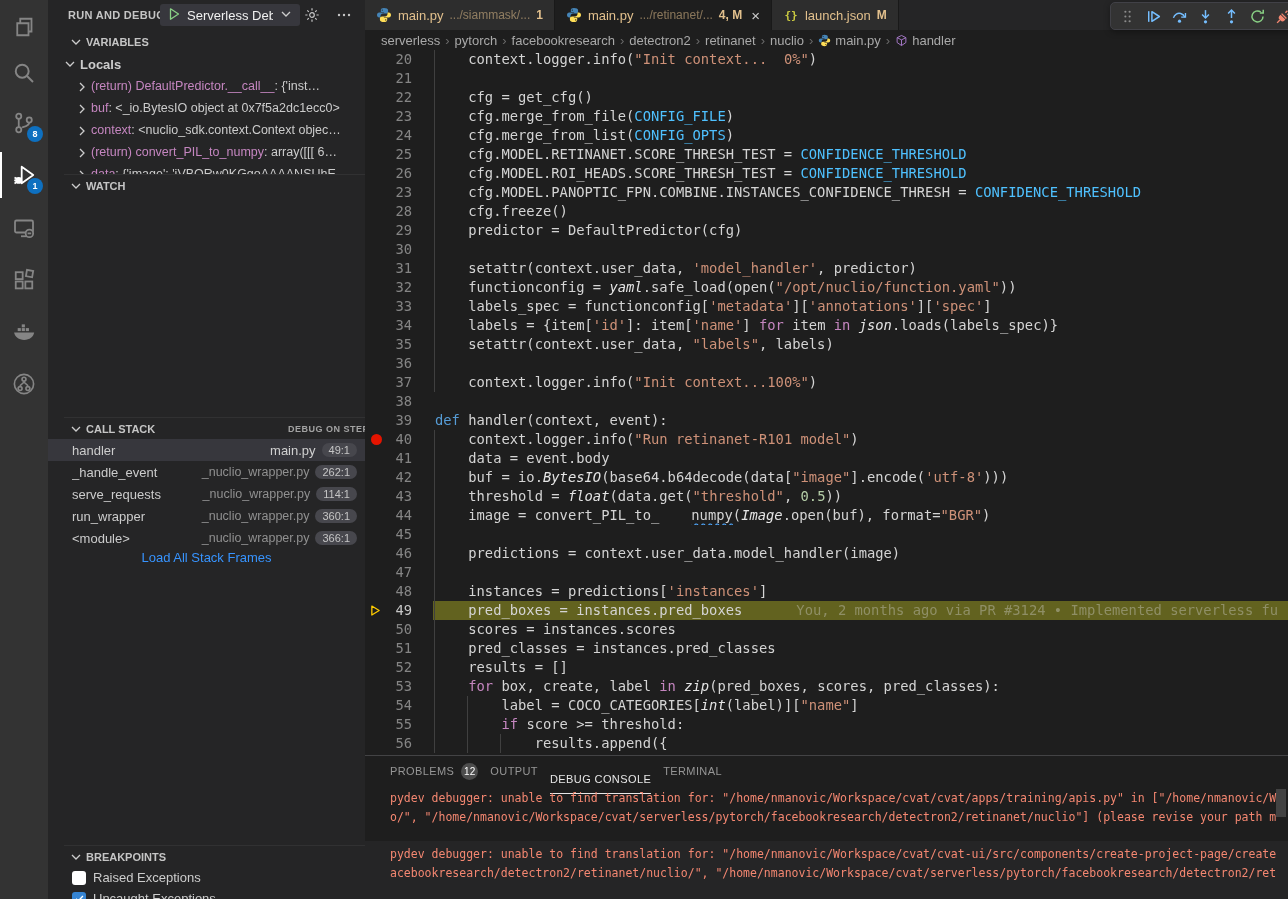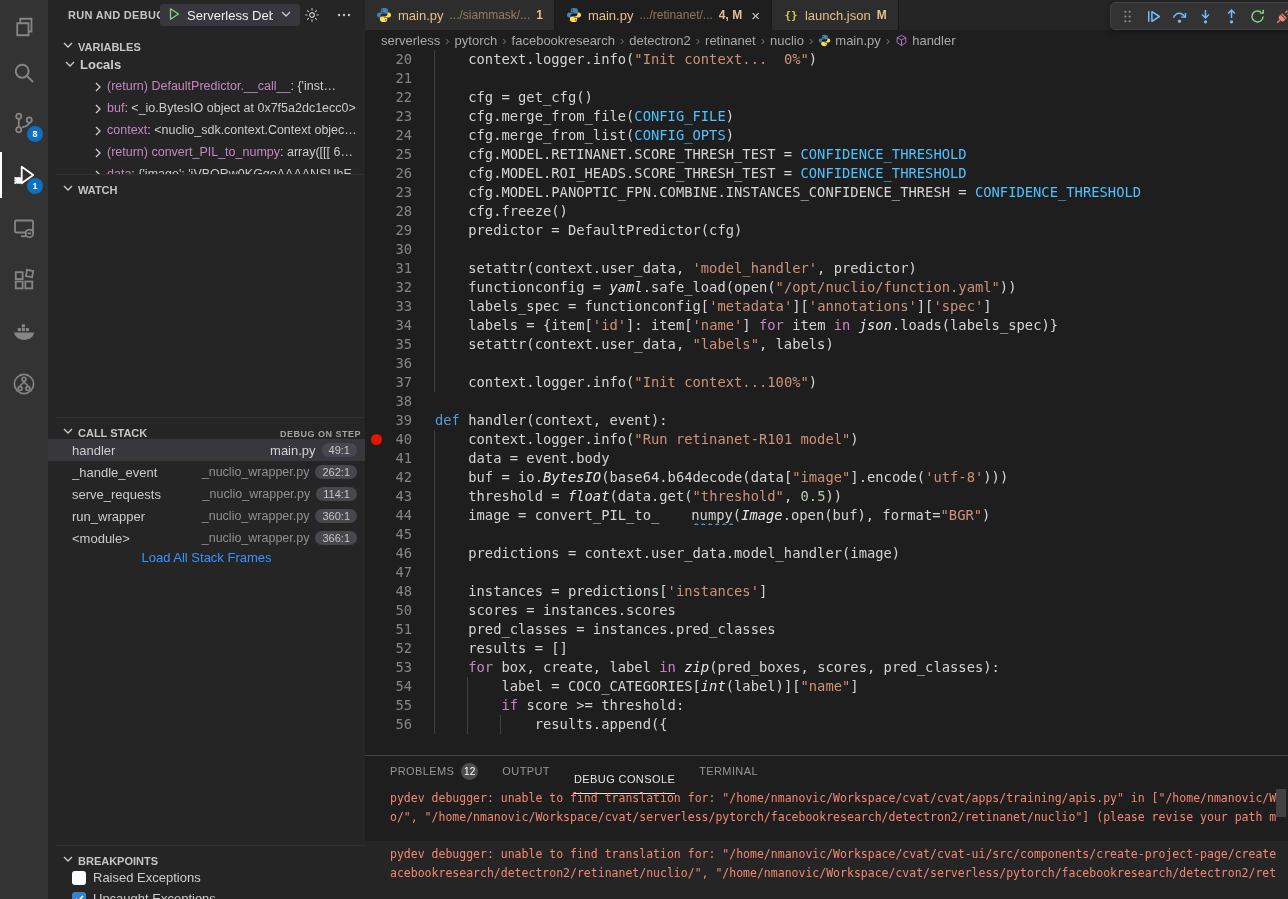--- a/index.html
+++ b/index.html
@@ -18,29 +18,29 @@
   
   .sidebar{position:absolute;left:48px;top:0;width:317px;height:100%;background:#252526;font-size:13px;}
   .sb-header{position:absolute;top:0;left:0;width:100%;height:30px;}
   .sb-title{position:absolute;left:20px;top:9px;font-size:11px;font-weight:700;color:#c5c5c5;letter-spacing:.3px;}
   .cfg-select{position:absolute;left:112px;top:4px;width:140px;height:22px;background:#37373d;border-radius:3px;display:flex;align-items:center;padding:0 6px;gap:5px;box-sizing:border-box;cursor:pointer;}
   .cfg-select svg{width:14px;height:14px;flex:none;}
   .cfg-label{color:#f0f0f0;white-space:nowrap;overflow:hidden;flex:1;font-size:13px;}
   .hdr-btn{position:absolute;top:7px;width:16px;height:16px;color:#c5c5c5;cursor:pointer;}
   .hdr-btn svg{width:16px;height:16px;}
 
-  .sec-head{position:absolute;left:8px;width:100%;height:22px;display:flex;align-items:flex-end;font-size:11px;font-weight:700;color:#c5c5c5;box-sizing:border-box;cursor:pointer;}
+  .sec-head{position:absolute;left:16px;width:100%;height:22px;display:flex;align-items:center;font-size:11px;font-weight:700;color:#c5c5c5;box-sizing:border-box;cursor:pointer;}
   .sec-head .chev{width:16px;height:16px;margin:0 2px 0 4px;color:#cccccc;}
   .sec-border{border-top:1px solid #313132;}
   .paused{position:absolute;right:12px;font-size:9px;font-weight:700;color:rgba(204,204,204,.75);letter-spacing:.5px;}
 
   .locals-row{position:absolute;left:0;width:100%;height:22px;display:flex;align-items:center;font-weight:700;color:#cccccc;cursor:pointer;}
   .locals-row .chev{width:16px;height:16px;margin:0 2px 0 14px;color:#cccccc;}
 
-  #varRows{position:absolute;top:75px;left:16px;width:100%;height:100px;overflow:hidden;}
+  #varRows{position:absolute;top:75px;left:0;width:100%;height:100px;overflow:hidden;}
   .var-row{height:22px;display:flex;align-items:center;padding-left:26px;white-space:pre;overflow:hidden;cursor:pointer;font-size:12.5px;}
   .var-row .chev{width:14px;height:14px;margin-right:3px;color:#cccccc;flex:none;}
   .var-name{color:#c586c0;}
   .var-sep{color:#cccccc;}
   .var-val{color:#cccccc;overflow:hidden;}
 
   #csRows{position:absolute;top:439px;left:0;width:100%;}
   .cs-row{height:22px;display:flex;align-items:center;padding:0 8px 0 24px;gap:6px;cursor:pointer;white-space:nowrap;}
   .cs-row.sel{background:#37373d;}
   .cs-name{color:#cccccc;flex:1;overflow:hidden;}
@@ -89,21 +89,21 @@
   .codeln{flex:1;position:relative;padding-left:2px;white-space:pre;overflow:hidden;}
   .cl.cur .codeln{background:#62621f;}
   .guide{position:absolute;top:0;bottom:0;width:1px;background:#404040;}
   .tok-p{color:#d4d4d4;} .tok-k{color:#c586c0;} .tok-kb{color:#569cd6;} .tok-s{color:#ce9178;}
   .tok-c{color:#4fc1ff;} .tok-t{color:#e5e5e5;font-style:italic;} .tok-n{color:#b5cea8;}
   .tok-sq{color:#d4d4d4;text-decoration-line:underline;text-decoration-style:wavy;text-decoration-color:#4fa9ff;text-underline-offset:3px;margin-left:32px;}
   .blame{color:#8f8f66;margin-left:54px;}
 
   
   .panel{position:absolute;left:0;bottom:0;width:100%;height:144px;background:#1e1e1e;border-top:1px solid #434345;box-sizing:border-box;}
-  .panel-tabs{height:30px;display:flex;align-items:center;padding-left:25px;gap:24px;}
+  .panel-tabs{height:30px;display:flex;align-items:center;padding-left:25px;gap:12px;}
   .ptab{font-size:11px;letter-spacing:.4px;color:#969696;height:29px;display:flex;align-items:center;gap:7px;cursor:pointer;box-sizing:border-box;}
   .ptab.active{color:#e7e7e7;border-bottom:1px solid #e7e7e7;margin-top:16px;}
   .pbadge{background:#4d4d4d;color:#ffffff;border-radius:50%;width:17px;height:17px;font-size:10px;display:flex;align-items:center;justify-content:center;}
   .console{position:absolute;top:30px;left:0;right:0;bottom:0;display:flex;flex-direction:column;font-family:"DejaVu Sans Mono",monospace;
            font-size:11.5px;line-height:19px;color:#f48771;overflow:hidden;}
   .cblock{padding:3px 0 4px 25px;white-space:pre;}
   .cblock.alt{background:#252526;flex:1;margin-top:10px;padding-top:4px;}
   .pscroll{position:absolute;right:2px;top:3px;width:10px;height:28px;background:rgba(121,121,121,.4);}
 </style>
 </head>
@@ -645,20 +645,31 @@
             <span class="ln">47</span>
           </div>
           <div class="codeln"><span class="guide" style="left: 1px;"></span></div>
         </div>
         <div class="cl">
           <div class="gut">
             <span class="ln">48</span>
           </div>
           <div class="codeln"><span class="guide" style="left: 1px;"></span><span class="tok-p">    instances = predictions[</span><span class="tok-s">'instances'</span><span class="tok-p">]</span></div>
         </div>
+        <div class="cl cur">
+          <div class="gut">
+            <span class="cur-arrow">
+              <svg viewBox="0 0 16 16" fill="none" stroke="#ffcc00" stroke-width="1.6">
+                <path d="M3.5 2.5l9 5.5-9 5.5z" stroke-linejoin="round"></path>
+              </svg>
+            </span>
+            <span class="ln">49</span>
+          </div>
+          <div class="codeln"><span class="guide" style="left: 1px;"></span><span class="tok-p">    pred_boxes = instances.pred_boxes</span><span class="blame">You, 2 months ago via PR #3124 • Implemented serverless fu</span></div>
+        </div>
         <div class="cl">
           <div class="gut">
             <span class="ln">50</span>
           </div>
           <div class="codeln"><span class="guide" style="left: 1px;"></span><span class="tok-p">    scores = instances.scores</span></div>
         </div>
         <div class="cl">
           <div class="gut">
             <span class="ln">51</span>
           </div>

